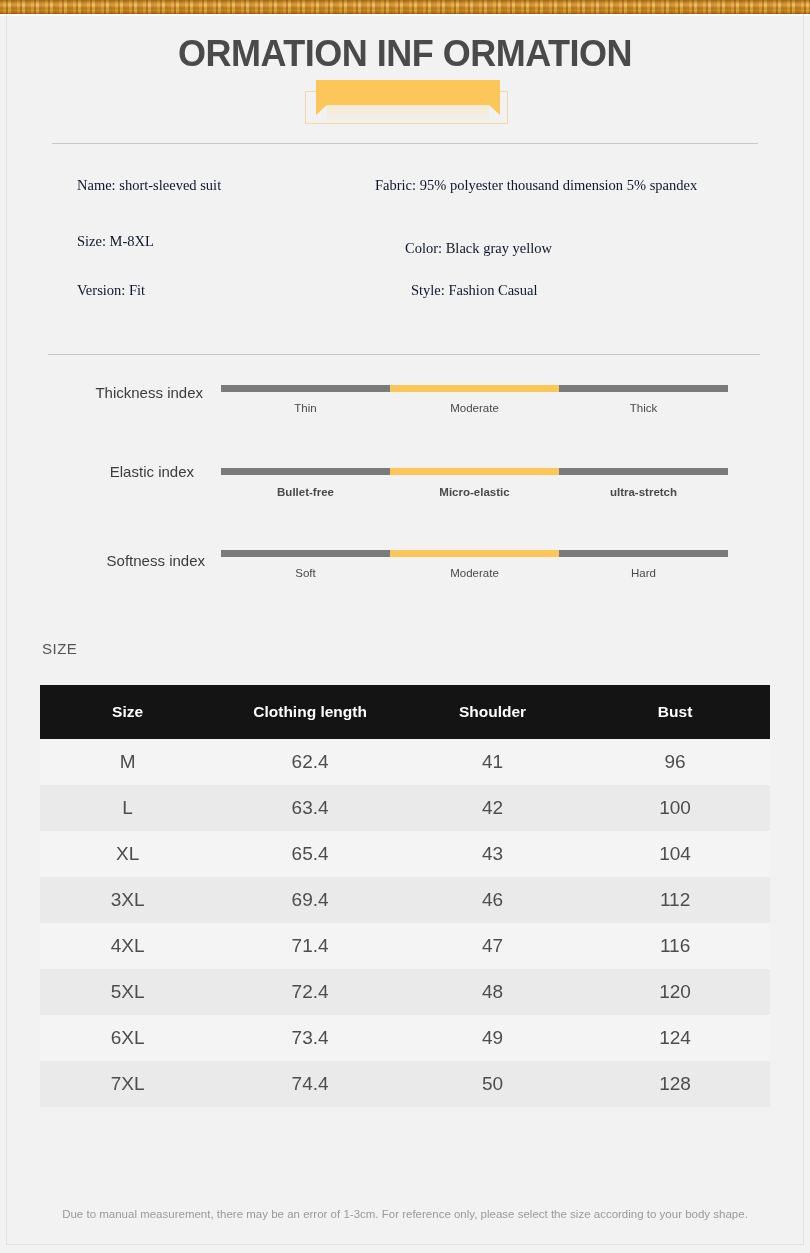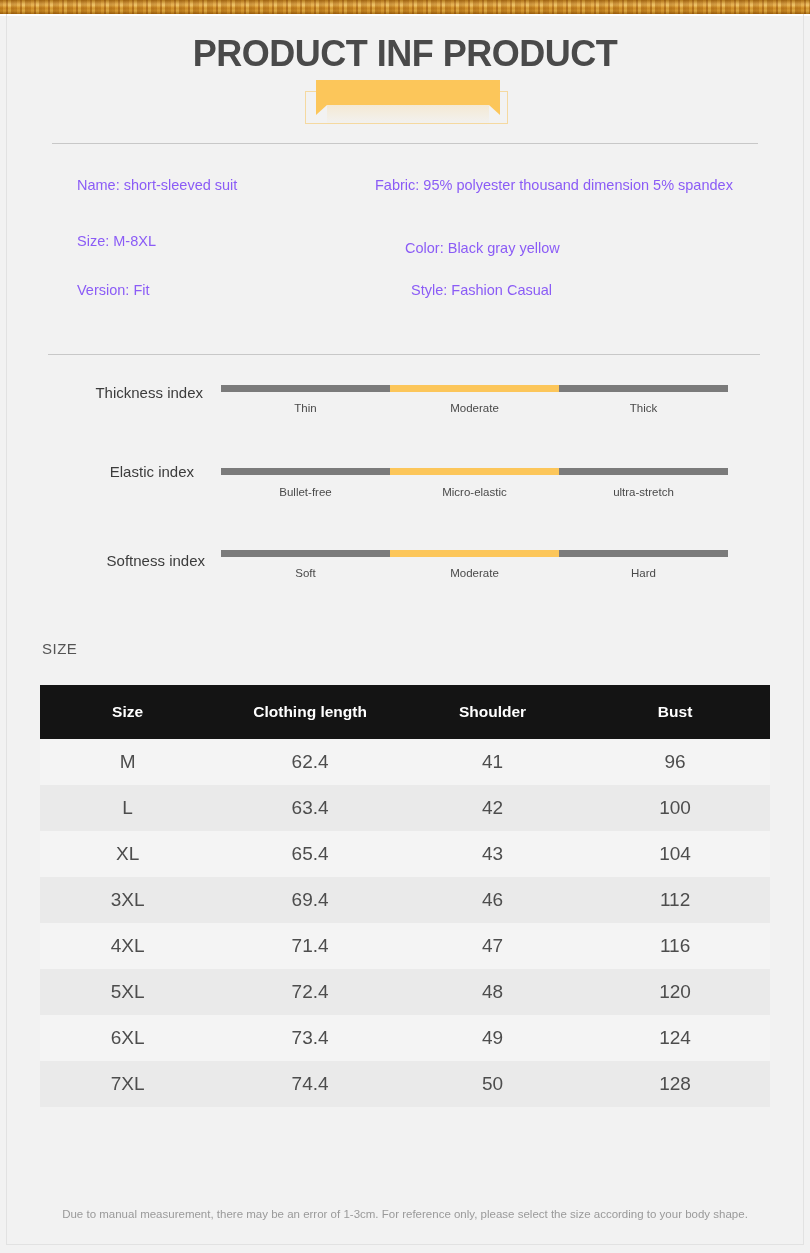--- a/index.html
+++ b/index.html
@@ -130,22 +130,23 @@
     height: 1px;
     background: #c8c8c8;
   }
   .divider-1 { left: 52px; top: 143px; width: 706px; }
   .divider-2 { left: 48px; top: 354px; width: 712px; }
 
   
   .spec {
     position: absolute;
     font-size: 14.5px;
-    color: #8b5cf6;
+    color: #0f172a;
     white-space: nowrap;
+    font-family: Liberation Serif, serif;
   }
 
   
   .index-row { position: absolute; left: 0; width: 810px; }
   .index-label {
     position: absolute;
     font-size: 15px;
     color: #3c3c3c;
     white-space: nowrap;
     text-align: right;
@@ -220,21 +221,21 @@
 
   <div class="top-border">
     <div class="top-border-shade"></div>
   </div>
   <div class="top-border-edge"></div>
 
   <div class="frame-line-left"></div>
   <div class="frame-line-right"></div>
   <div class="frame-line-bottom"></div>
 
-  <div class="title">PRODUCT INF PRODUCT</div>
+  <div class="title">ORMATION INF ORMATION</div>
 
   <div class="ribbon-outline"></div>
   <div class="ribbon-glow"></div>
   <div class="ribbon-bar"></div>
   <div class="ribbon-tail-left"></div>
   <div class="ribbon-tail-right"></div>
 
   <div class="divider divider-1"></div>
 
   <div class="spec" style="left:77px;  top:177px;">Name: short-sleeved suit</div>
@@ -262,21 +263,21 @@
     </div>
   </div>
 
   <div class="index-row">
     <div class="index-label" style="left:20px; top:463px; width:174px;">Elastic index</div>
     <div class="bar" style="left:221px; top:468px; width:507px;">
       <div class="bar-seg gray"></div>
       <div class="bar-seg active"></div>
       <div class="bar-seg gray"></div>
     </div>
-    <div class="bar-labels" style="left:221px; top:486px; width:507px;">
+    <div class="bar-labels" style="left:221px; top:486px; width:507px;font-weight:bold;">
       <span>Bullet-free</span>
       <span>Micro-elastic</span>
       <span>ultra-stretch</span>
     </div>
   </div>
 
   <div class="index-row">
     <div class="index-label" style="left:20px; top:552px; width:185px;">Softness index</div>
     <div class="bar" style="left:221px; top:550px; width:507px;">
       <div class="bar-seg gray"></div>

